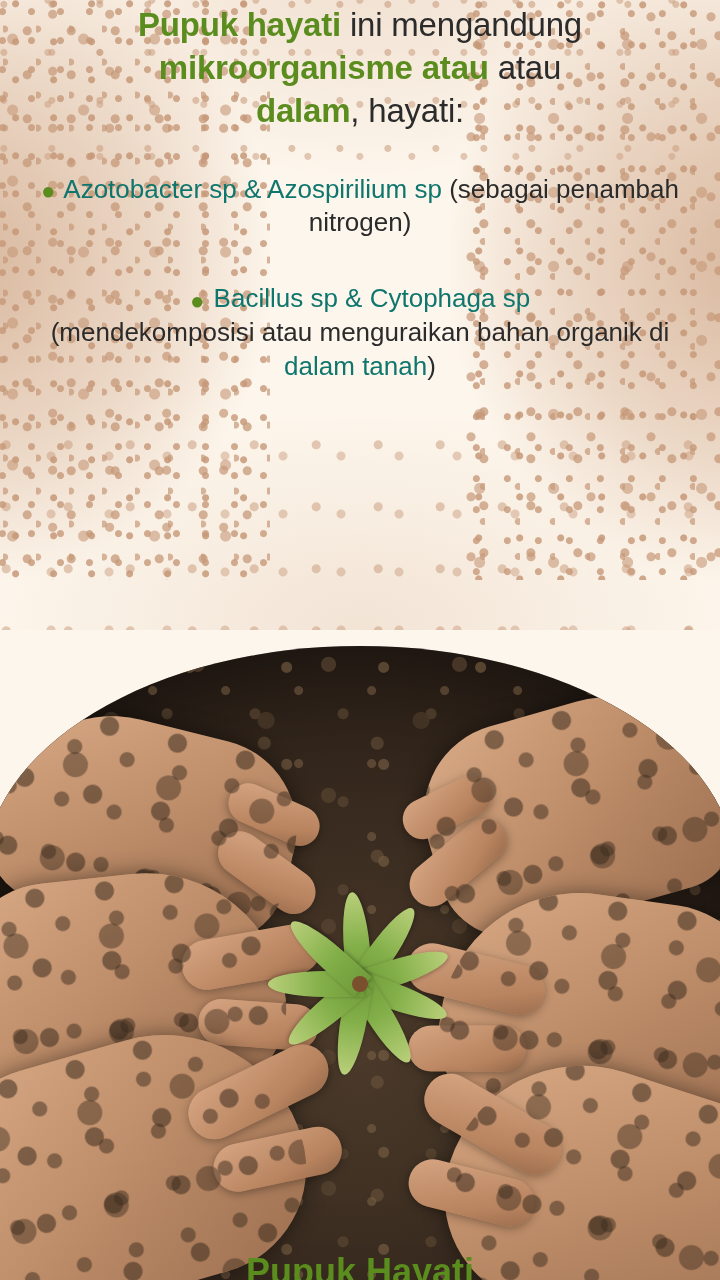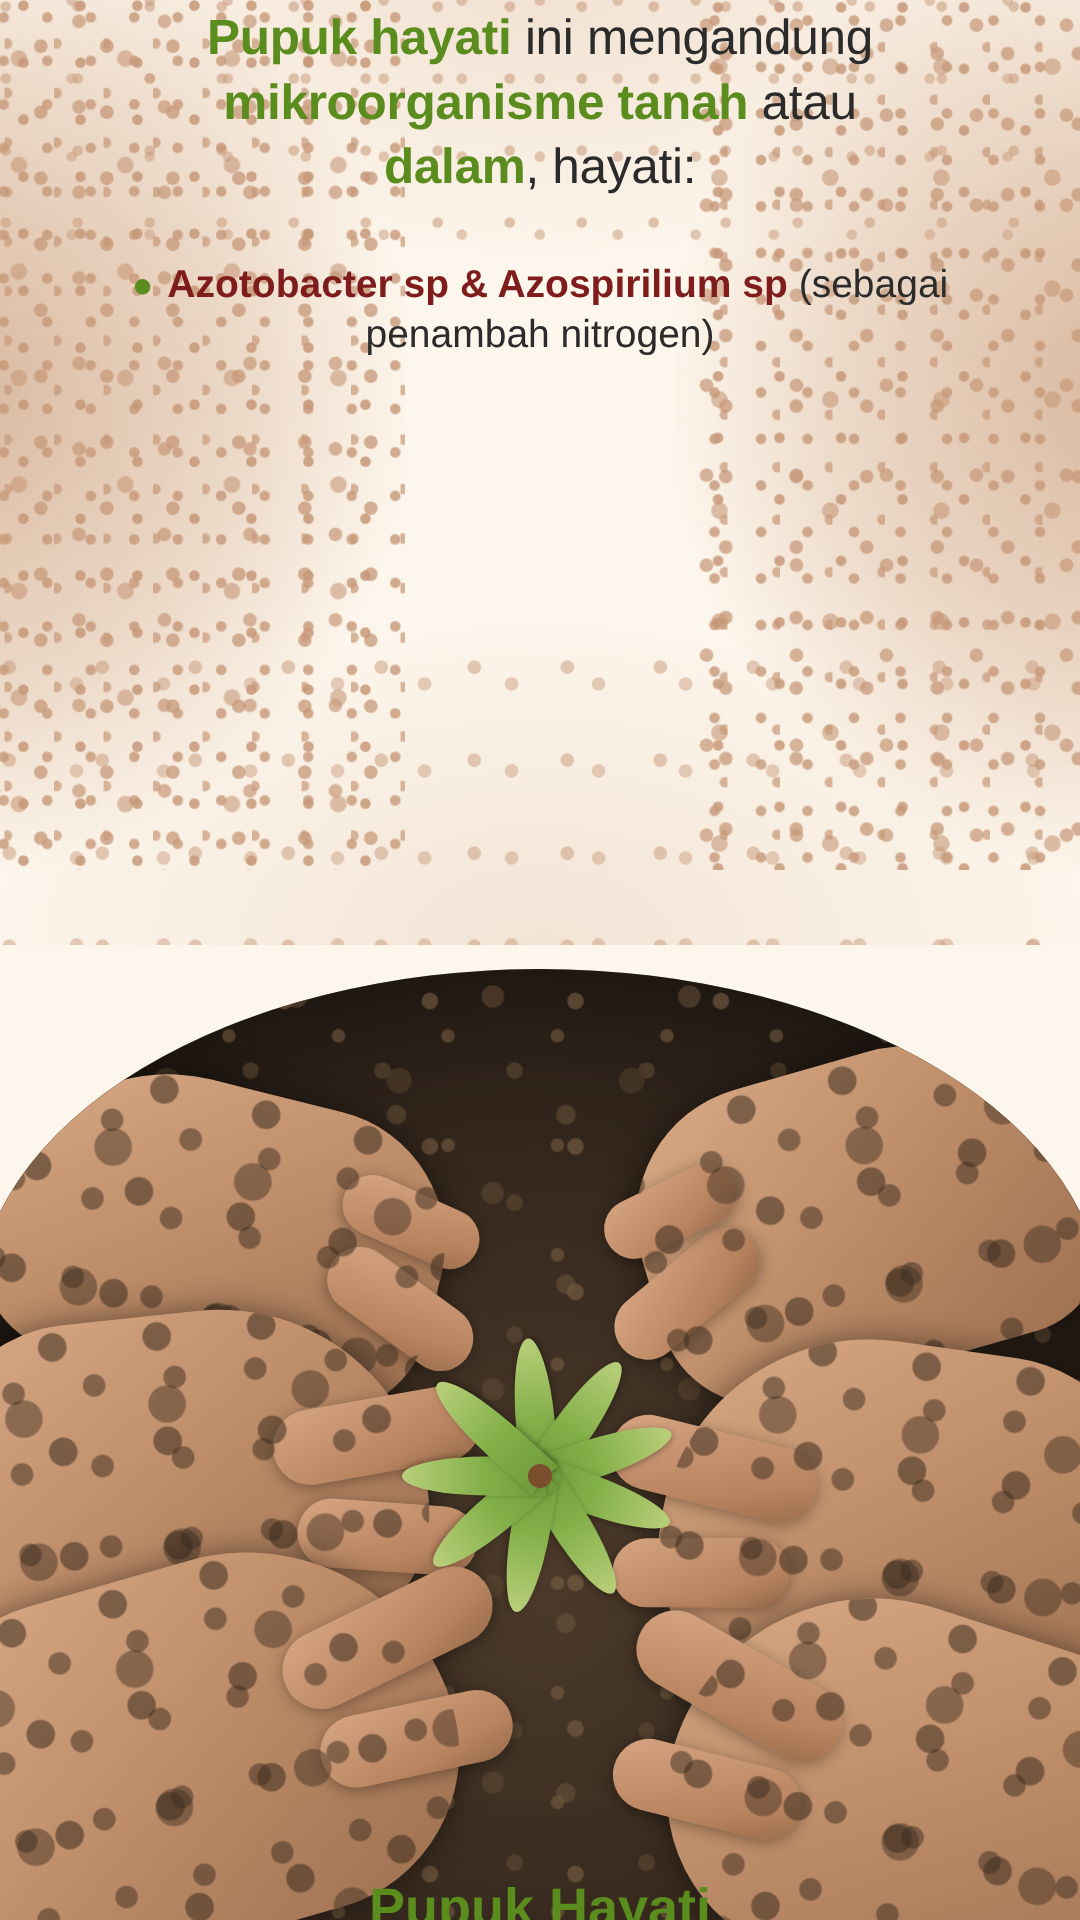--- a/index.html
+++ b/index.html
@@ -100,22 +100,22 @@
     margin-bottom: 42px;
     padding: 0 12px;
   }
   .bullet .dot {
     color: #5b8c1e;
     font-size: 24px;
     vertical-align: middle;
     margin-right: 2px;
   }
   .bullet .g {
-    color: #7f1d1d;
-    font-weight: 700;
+    color: #0f766e;
+    font-weight: 400;
   }
   .bullet.b2 { margin-bottom: 44px; }
   .bullet.b3 { margin-bottom: 0; }
 
   
   .photo-wrap {
     position: absolute;
     left: 0;
     top: 618px;
     width: 720px;
@@ -263,31 +263,36 @@
 
   <div class="texture tex-top"></div>
   <div class="texture tex-left"></div>
   <div class="texture tex-right"></div>
   <div class="texture tex-mid"></div>
 
   <div class="content">
 
     <div class="headline">
       <span class="g">Pupuk hayati</span><span class="plain"> ini mengandung</span><br>
-      <span class="g">mikroorganisme tanah</span><span class="plain"> atau</span><br>
+      <span class="g">mikroorganisme atau</span><span class="plain"> atau</span><br>
       <span class="g">dalam</span><span class="plain">, hayati:</span>
     </div>
 
     <div class="bullets">
 
       <div class="bullet b1">
         <span class="dot">●</span>
         <span class="g">Azotobacter sp &amp; Azospirilium sp</span><span> (sebagai penambah nitrogen)</span>
       </div>
 
+      <div class="bullet b2">
+        <span class="dot">●</span>
+        <span class="g">Bacillus sp &amp; Cytophaga sp</span><br>
+        <span>(mendekomposisi atau menguraikan bahan organik di </span><span class="g">dalam tanah</span><span>)</span>
+      </div>
 
 
     </div>
   </div>
 
   <div class="photo-wrap">
     <div class="photo">
 
       <div class="hand hand-tl soiled">
         <div class="finger" style="right:-34px;top:96px;width:110px;height:44px;transform:rotate(22deg);"></div>

